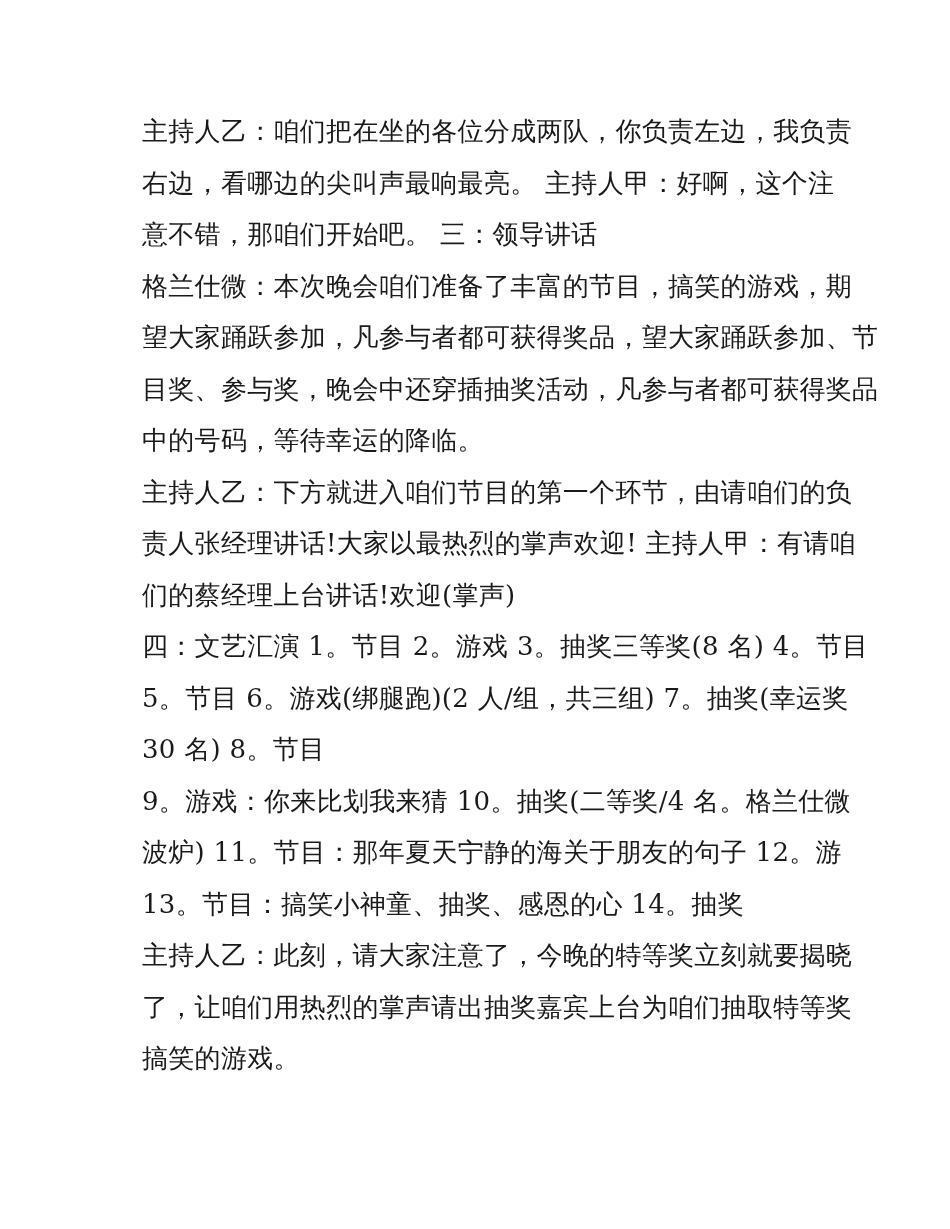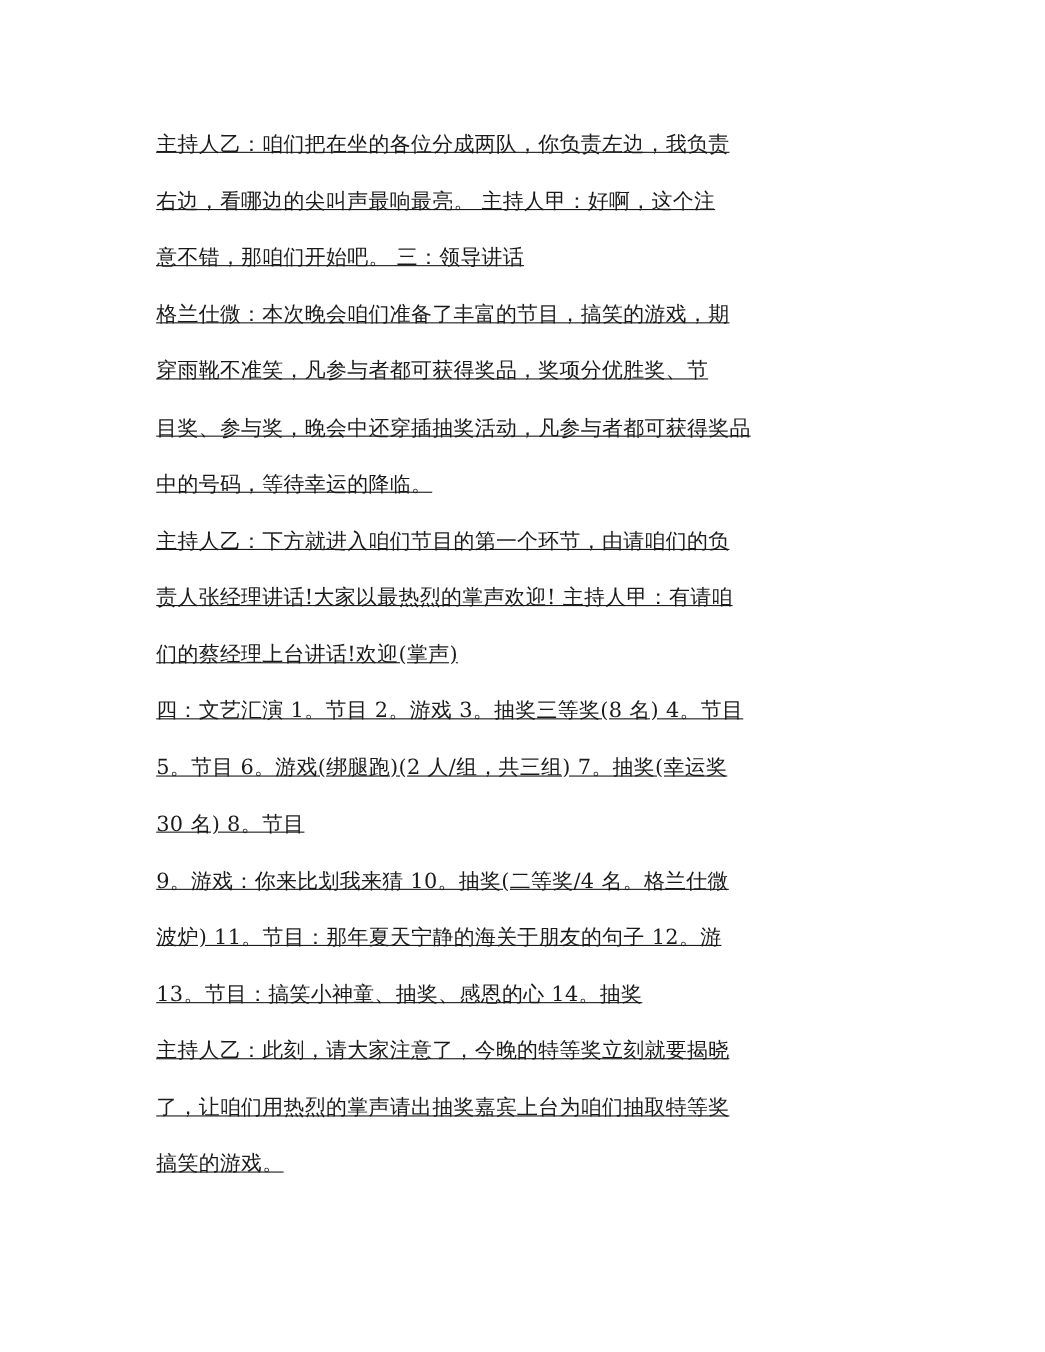--- a/index.html
+++ b/index.html
@@ -17,35 +17,34 @@
     }
     .page {
       position: absolute;
       left: 142px;
       top: 108px;
       width: 690px;
     }
     .line {
       height: 51.5px;
       line-height: 46px;
-      font-size: 19px;
+      font-size: 26px;
       white-space: nowrap;
       letter-spacing: 0.3px;
-      text-decoration: underline;
     }
   </style>
 </head>
 <body>
 
 <div class="page">
   <div class="line">主持人乙：咱们把在坐的各位分成两队，你负责左边，我负责</div>
   <div class="line">右边，看哪边的尖叫声最响最亮。 主持人甲：好啊，这个注</div>
   <div class="line">意不错，那咱们开始吧。 三：领导讲话</div>
   <div class="line">格兰仕微：本次晚会咱们准备了丰富的节目，搞笑的游戏，期</div>
-  <div class="line">穿雨靴不准笑，凡参与者都可获得奖品，奖项分优胜奖、节</div>
+  <div class="line">望大家踊跃参加，凡参与者都可获得奖品，望大家踊跃参加、节</div>
   <div class="line">目奖、参与奖，晚会中还穿插抽奖活动，凡参与者都可获得奖品</div>
   <div class="line">中的号码，等待幸运的降临。</div>
   <div class="line">主持人乙：下方就进入咱们节目的第一个环节，由请咱们的负</div>
   <div class="line">责人张经理讲话!大家以最热烈的掌声欢迎! 主持人甲：有请咱</div>
   <div class="line">们的蔡经理上台讲话!欢迎(掌声)</div>
   <div class="line">四：文艺汇演 1。节目 2。游戏 3。抽奖三等奖(8 名) 4。节目</div>
   <div class="line">5。节目 6。游戏(绑腿跑)(2 人/组，共三组) 7。抽奖(幸运奖</div>
   <div class="line">30 名) 8。节目</div>
   <div class="line">9。游戏：你来比划我来猜 10。抽奖(二等奖/4 名。格兰仕微</div>
   <div class="line">波炉) 11。节目：那年夏天宁静的海关于朋友的句子 12。游</div>

